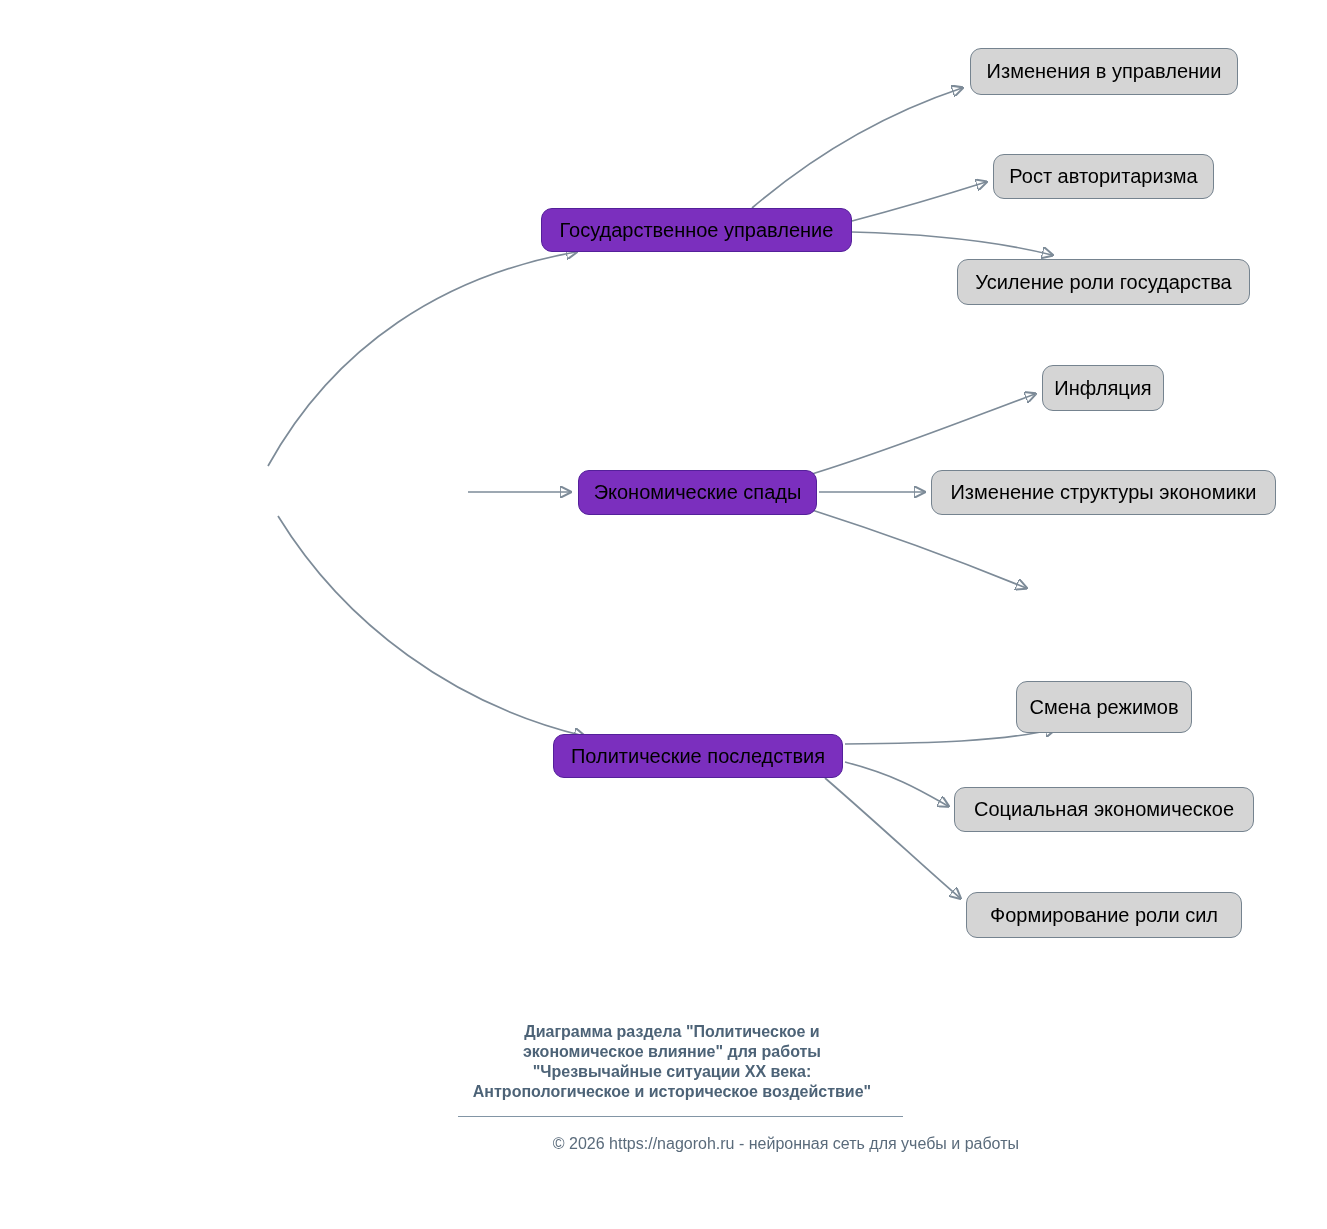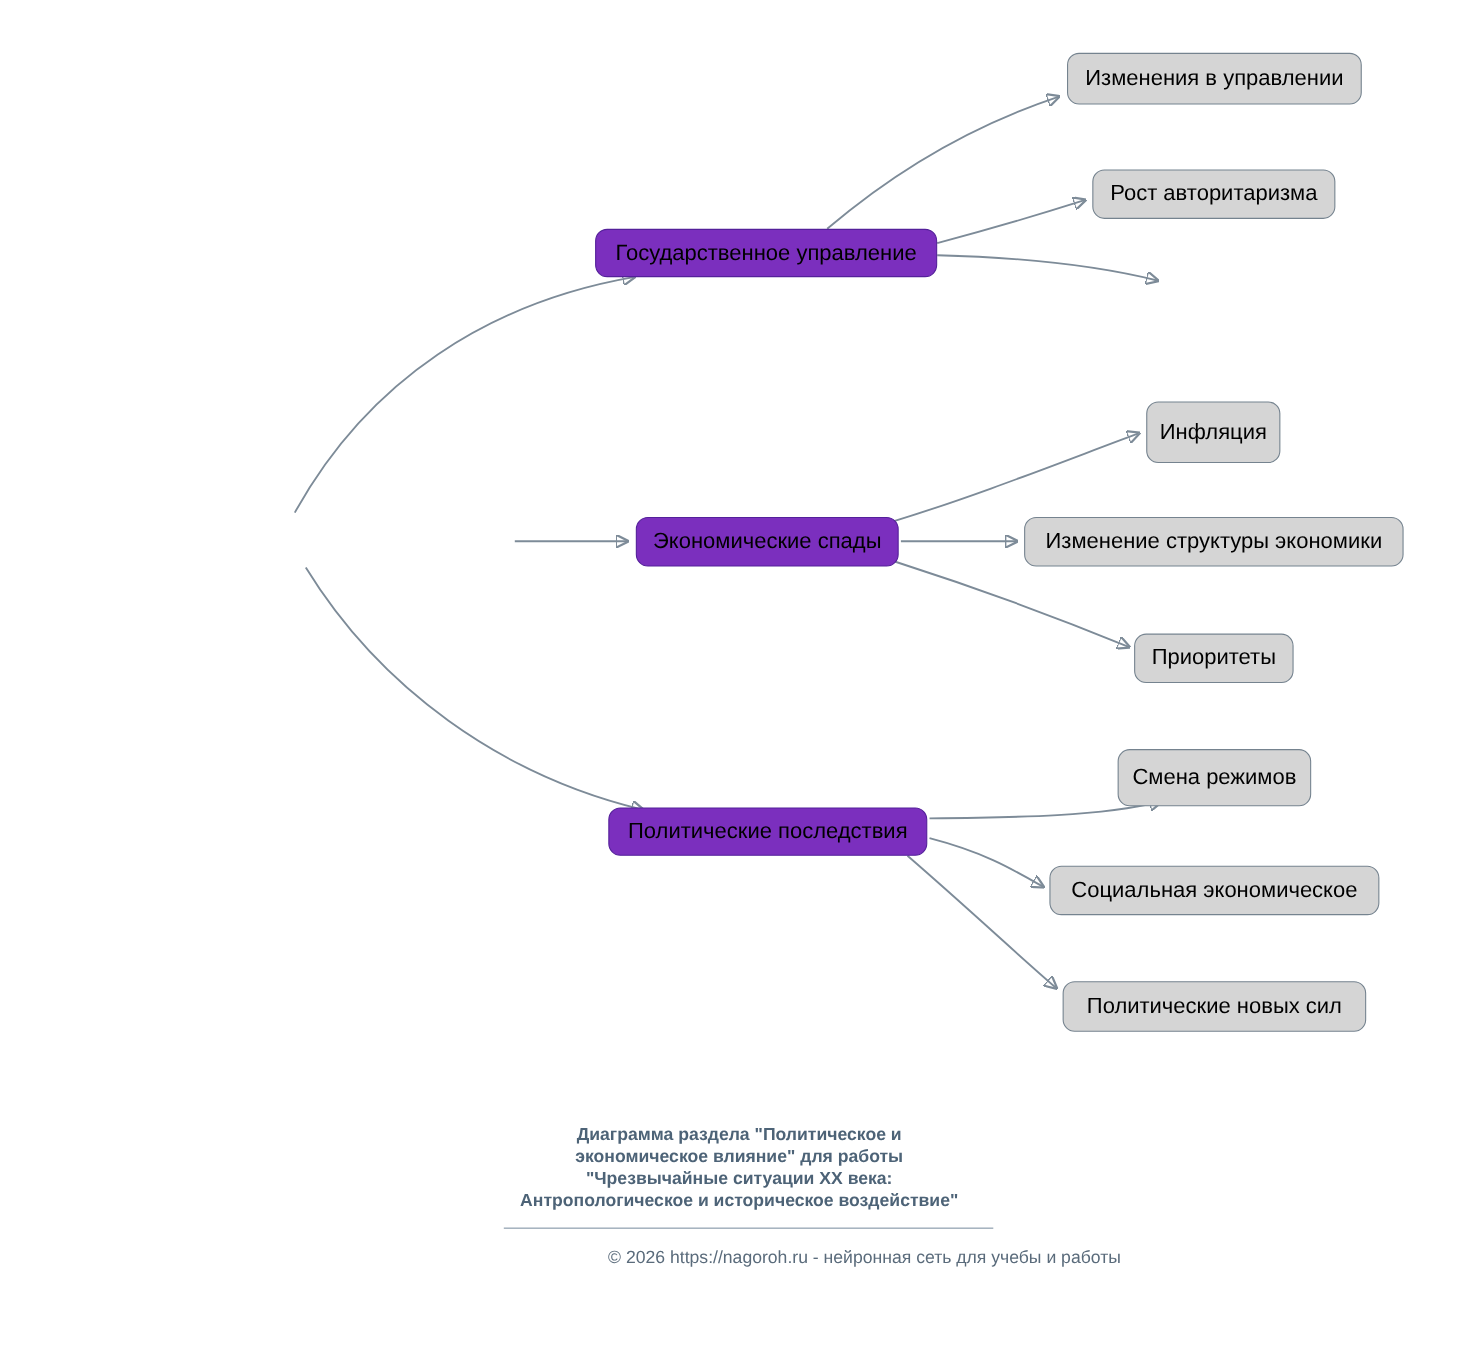--- a/index.html
+++ b/index.html
@@ -104,28 +104,28 @@
     <path d="M 825 778 C 885 830, 925 868, 960 898" marker-end="url(#arrow)"></path>
   </svg>
 
 
   <div class="node branch" style="left:541px; top:208px; width:311px; height:44px;">Государственное управление</div>
   <div class="node branch" style="left:553px; top:734px; width:290px; height:44px;">Политические последствия</div>
   <div class="node branch" style="left:578px; top:470px; width:239px; height:45px;">Экономические спады</div>
 
   <div class="node leaf" style="left:970px; top:48px; width:268px; height:47px;">Изменения в управлении</div>
   <div class="node leaf" style="left:993px; top:154px; width:221px; height:45px;">Рост авторитаризма</div>
+  <div class="node leaf" style="left:957px; top:259px; width:293px; height:46px;">Усиление роли государства</div>
 
-  <div class="node leaf" style="left:1042px; top:365px; width:122px; height:56px;">Инфляция</div>
+  <div class="node leaf" style="left:1042px; top:365px; width:122px; height:46px;">Инфляция</div>
   <div class="node leaf" style="left:931px; top:470px; width:345px; height:45px;">Изменение структуры экономики</div>
-  <div class="node leaf" style="left:1031px; top:576px; width:145px; height:45px;">Приоритеты</div>
 
   <div class="node leaf" style="left:1016px; top:681px; width:176px; height:52px;">Смена режимов</div>
   <div class="node leaf" style="left:954px; top:787px; width:300px; height:45px;">Социальная экономическое</div>
-  <div class="node leaf" style="left:966px; top:892px; width:276px; height:46px;">Политические новых сил</div>
+  <div class="node leaf" style="left:966px; top:892px; width:276px; height:46px;">Формирование роли сил</div>
 
   <div class="footer-title">Диаграмма раздела "Политическое и
 экономическое влияние" для работы
 "Чрезвычайные ситуации XX века:
 Антропологическое и историческое воздействие"</div>
   <div class="footer-divider"></div>
   <div class="footer-copyright">© 2026 https://nagoroh.ru - нейронная сеть для учебы и работы</div>
 
 </div>
 

